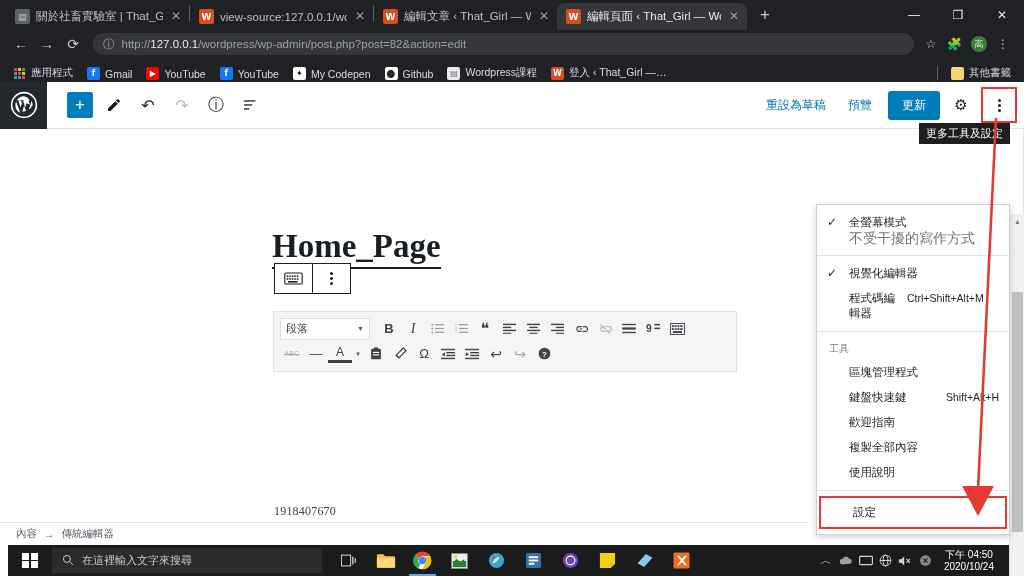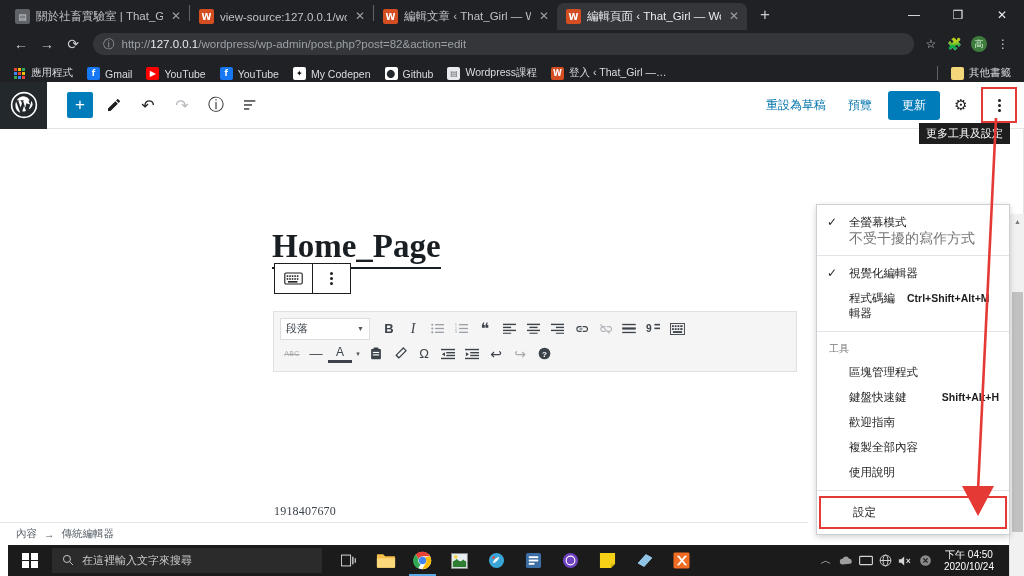--- a/index.html
+++ b/index.html
@@ -183,21 +183,21 @@
     position: absolute; left: 274px; top: 134px;
     display: flex; border: 1px solid #1e1e1e; background: #fff; height: 31px;
   }
   .block-toolbar .bt-item {
     width: 37px; height: 29px; display: flex; align-items: center;
     justify-content: center; color: #1e1e1e; font-size: 13px;
   }
   .block-toolbar .bt-sep { width: 1px; background: #1e1e1e; }
 
   .mce-toolbar {
-    position: absolute; left: 273px; top: 182px; width: 524px;
+    position: absolute; left: 273px; top: 182px; width: 464px;
     border: 1px solid #e1e1e1; background: #f5f5f5; padding: 4px 6px 5px;
   }
   .mce-row { display: flex; align-items: center; gap: 0; height: 25px; }
   .mce-btn {
     min-width: 24px; height: 22px; display: flex; align-items: center;
     justify-content: center; color: #3c434a; font-size: 12px; padding: 0 3px;
   }
   .mce-btn.dim { color: #a7aaad; }
   .mce-select {
     width: 90px; height: 22px; background: #fff; border: 1px solid #ddd;
@@ -237,21 +237,21 @@
   }
   .mm-check {
     width: 22px; flex: 0 0 22px; color: #1e1e1e; font-size: 12px;
     line-height: 15px; text-align: left;
   }
   .mm-body { flex: 1 1 auto; display: flex; align-items: flex-start; }
   .mm-title { flex: 1 1 auto; line-height: 15px; }
   .mm-sub { font-size: 14px; color: #757575; line-height: 14px; margin-top: 1px; }
   .mm-short {
     font-size: 10.5px; color: #1e1e1e; margin-left: 6px;
-    white-space: nowrap; line-height: 15px; font-weight: bold;
+    white-space: nowrap; line-height: 15px;
   }
   .mm-item.boxed {
     outline: 2px solid #e53935; margin: 2px 4px; padding: 7px 10px;
   }
 
   
   .panel-scroll {
     position: absolute; right: 0; top: 132px; width: 15px; height: 398px;
     background: #f1f1f1; border-left: 1px solid #e0e0e0; z-index: 45;
   }

